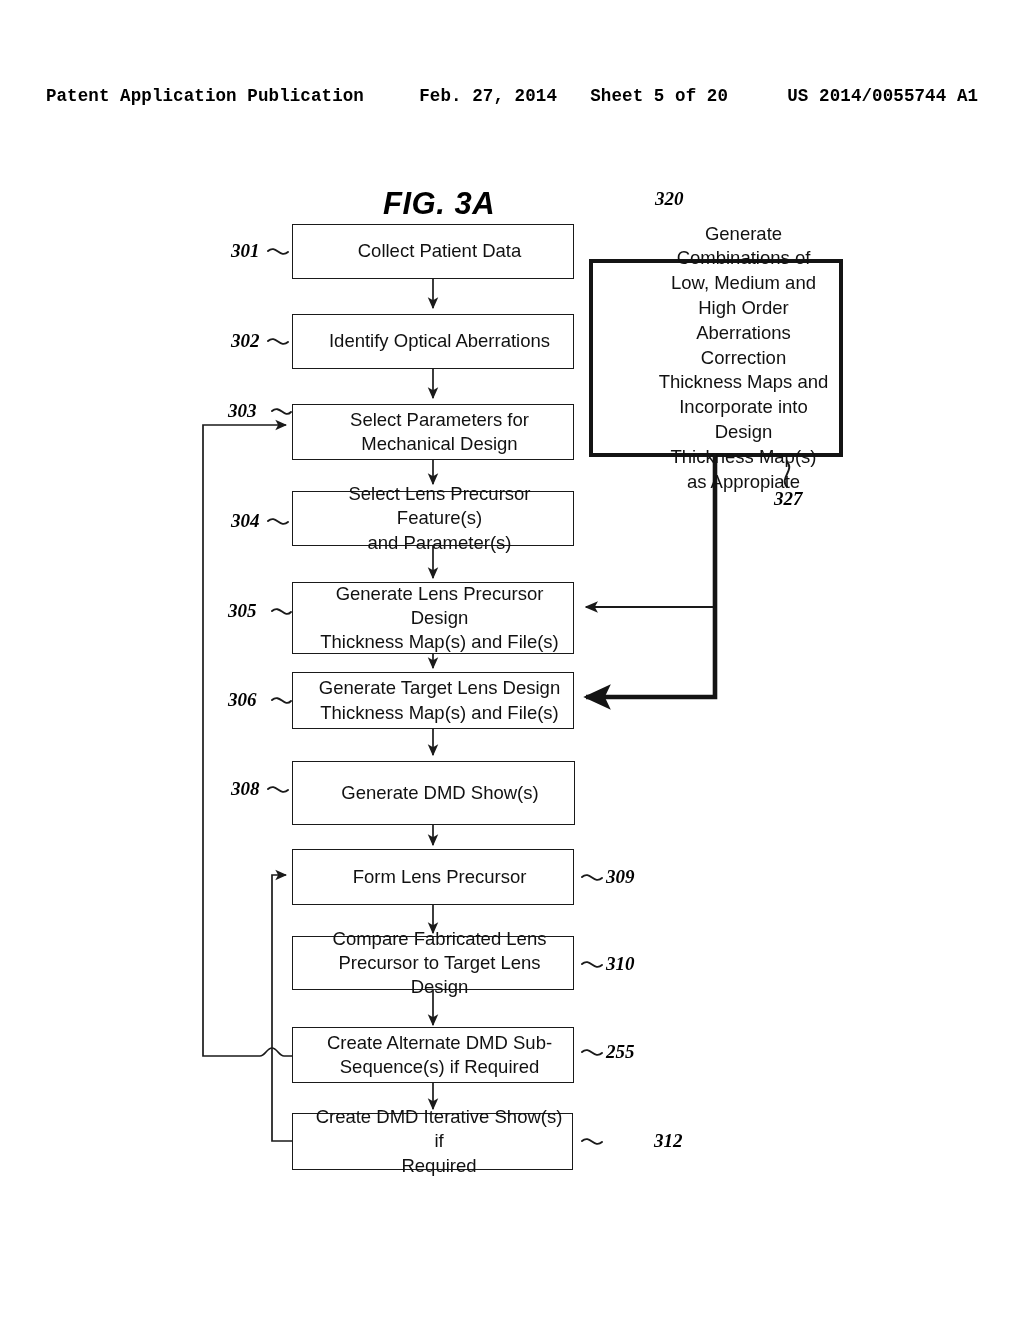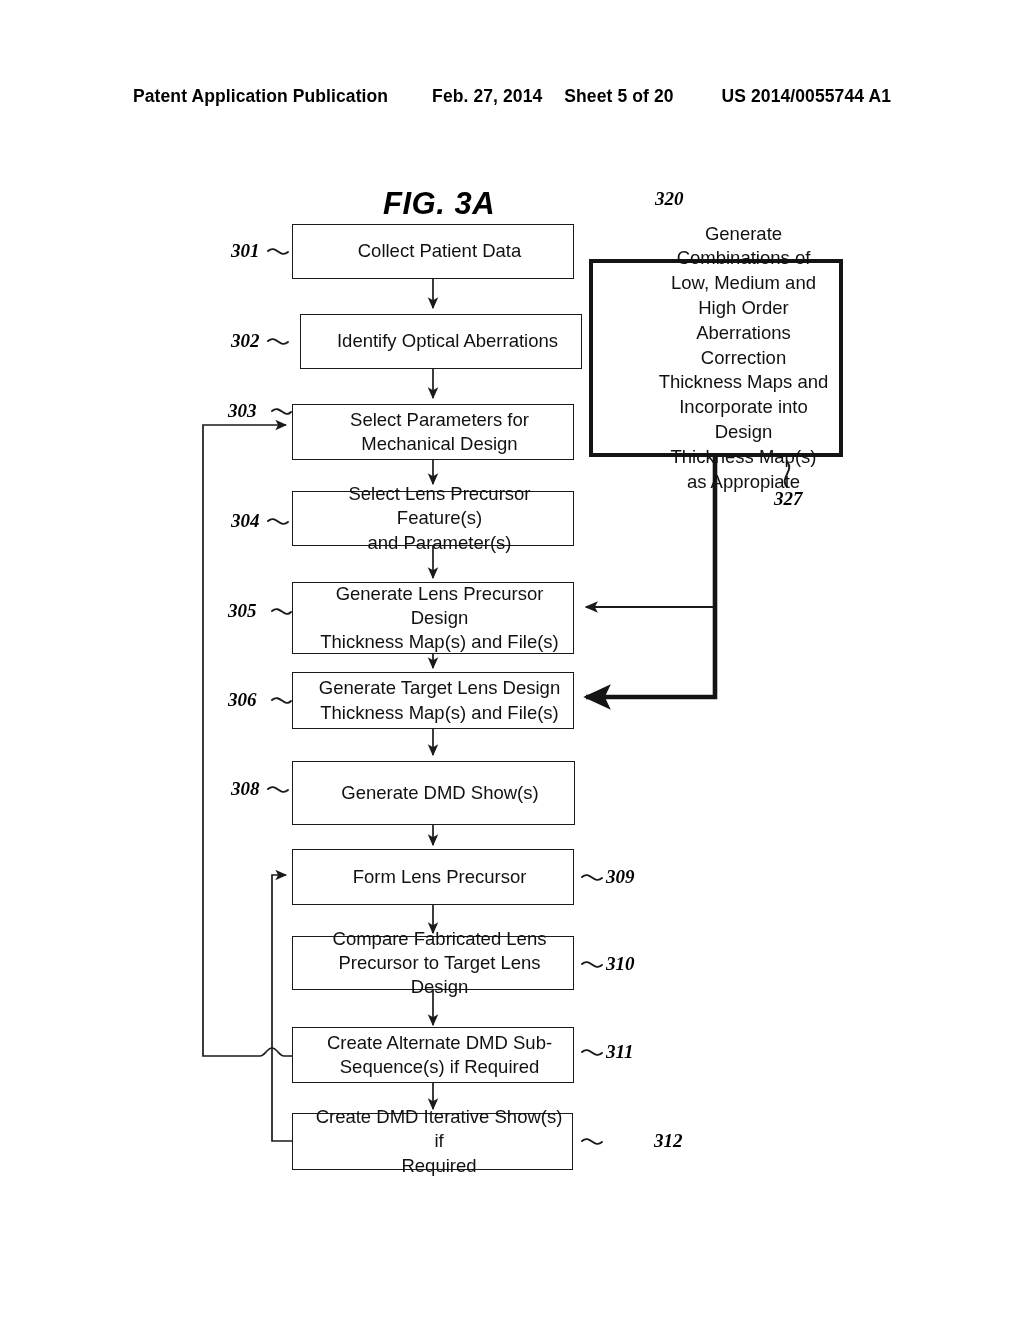--- a/index.html
+++ b/index.html
@@ -17,21 +17,21 @@
     overflow: hidden;
   }
 
   
   .page-header {
     position: absolute;
     left: 0;
     top: 86px;
     width: 1024px;
     text-align: center;
-    font-family: Liberation Sans, sans-serif;
+    font-family: Liberation Mono, monospace;
     font-weight: bold;
     font-size: 17.5px;
     letter-spacing: 0.1px;
     white-space: nowrap;
   }
   .page-header .seg { display: inline-block; }
   .page-header .gap-a { display: inline-block; width: 34px; }
   .page-header .gap-b { display: inline-block; width: 12px; }
   .page-header .gap-c { display: inline-block; width: 38px; }
 
@@ -195,31 +195,31 @@
   <div class="ref-num" style="left:655px; top:188px;">320</div>
   <div class="ref-num" style="left:231px; top:240px;">301</div>
   <div class="ref-num" style="left:231px; top:330px;">302</div>
   <div class="ref-num" style="left:228px; top:400px;">303</div>
   <div class="ref-num" style="left:231px; top:510px;">304</div>
   <div class="ref-num" style="left:228px; top:600px;">305</div>
   <div class="ref-num" style="left:228px; top:689px;">306</div>
   <div class="ref-num" style="left:231px; top:778px;">308</div>
   <div class="ref-num" style="left:606px; top:866px;">309</div>
   <div class="ref-num" style="left:606px; top:953px;">310</div>
-  <div class="ref-num" style="left:606px; top:1041px;">311</div>
+  <div class="ref-num" style="left:606px; top:1041px;">255</div>
   <div class="ref-num" style="left:606px; top:1130px;margin-left:48px;">312</div>
   <div class="ref-num" style="left:774px; top:488px;">327</div>
 
   <div class="node" style="left:292px; top:224px; width:282px; height:55px;">
     <span class="txt">
       <span>Collect Patient Data</span>
     </span>
   </div>
 
-  <div class="node" style="left:300px; top:314px; width:282px; height:55px;">
+  <div class="node" style="left:292px; top:314px; width:282px; height:55px;">
     <span class="txt">
       <span>Identify Optical Aberrations</span>
     </span>
   </div>
 
   <div class="node" style="left:292px; top:404px; width:282px; height:56px;">
     <span class="txt">
       <span>Select Parameters for</span><br>
       <span>Mechanical Design</span>
     </span>

